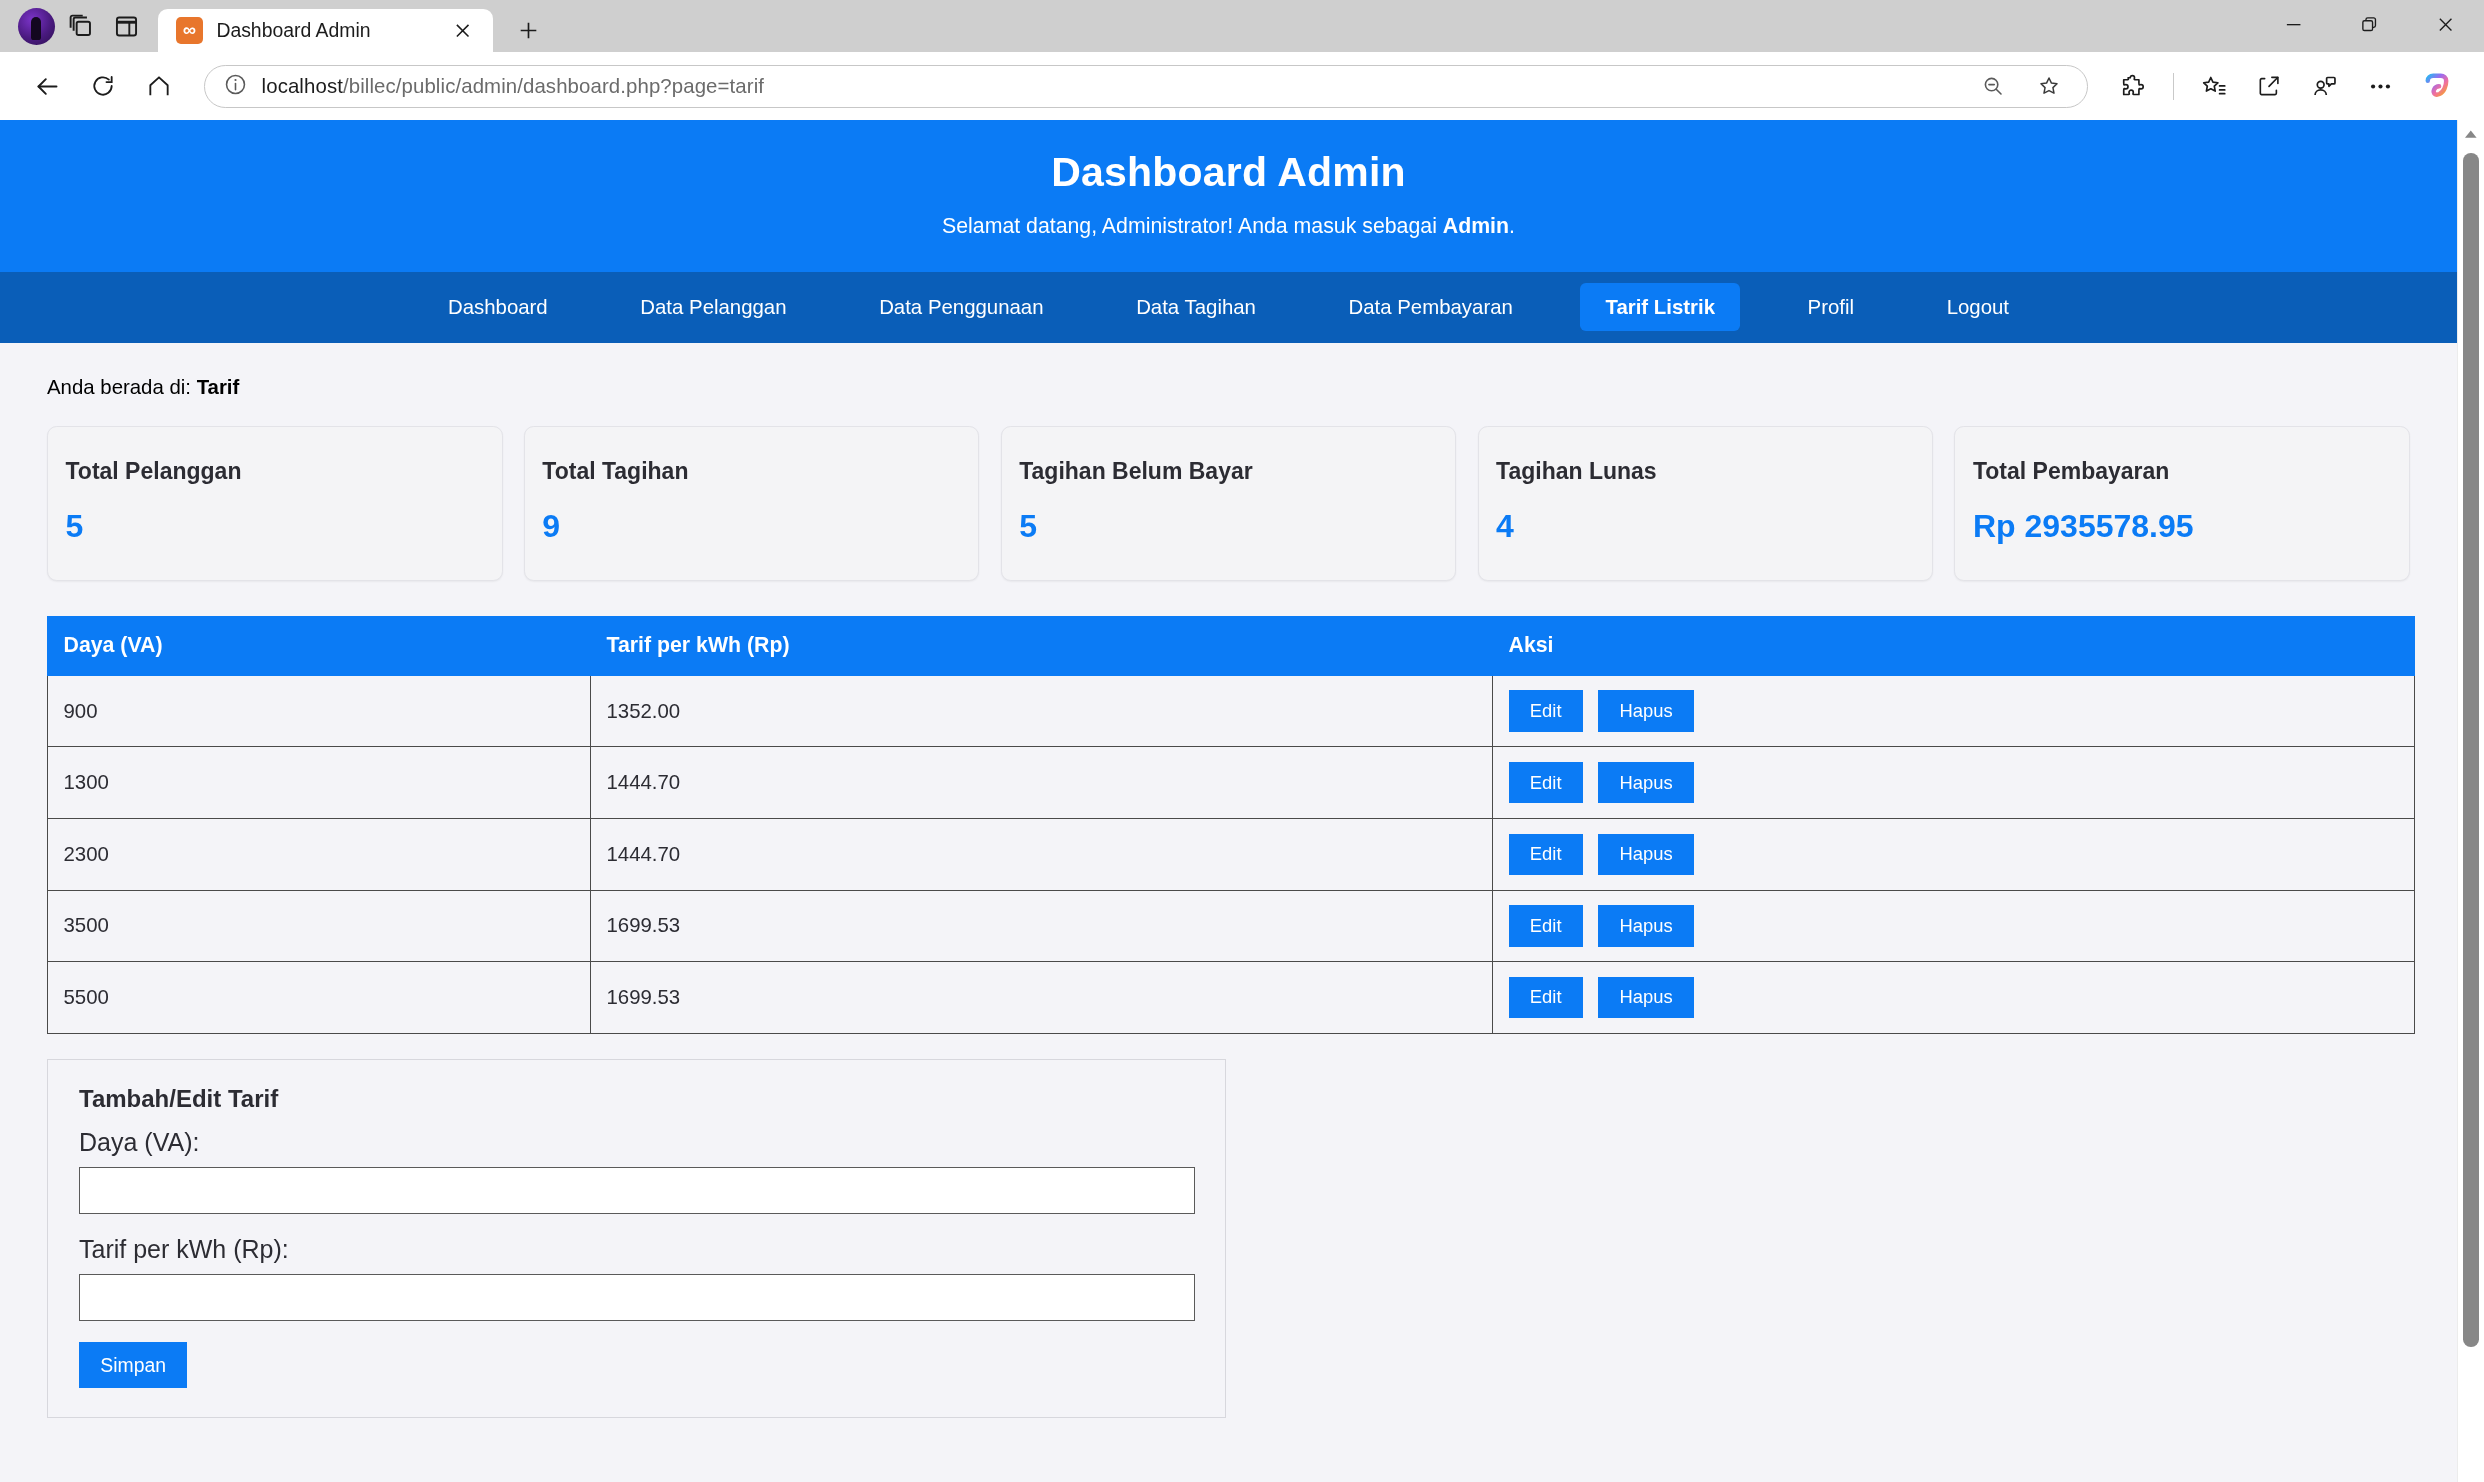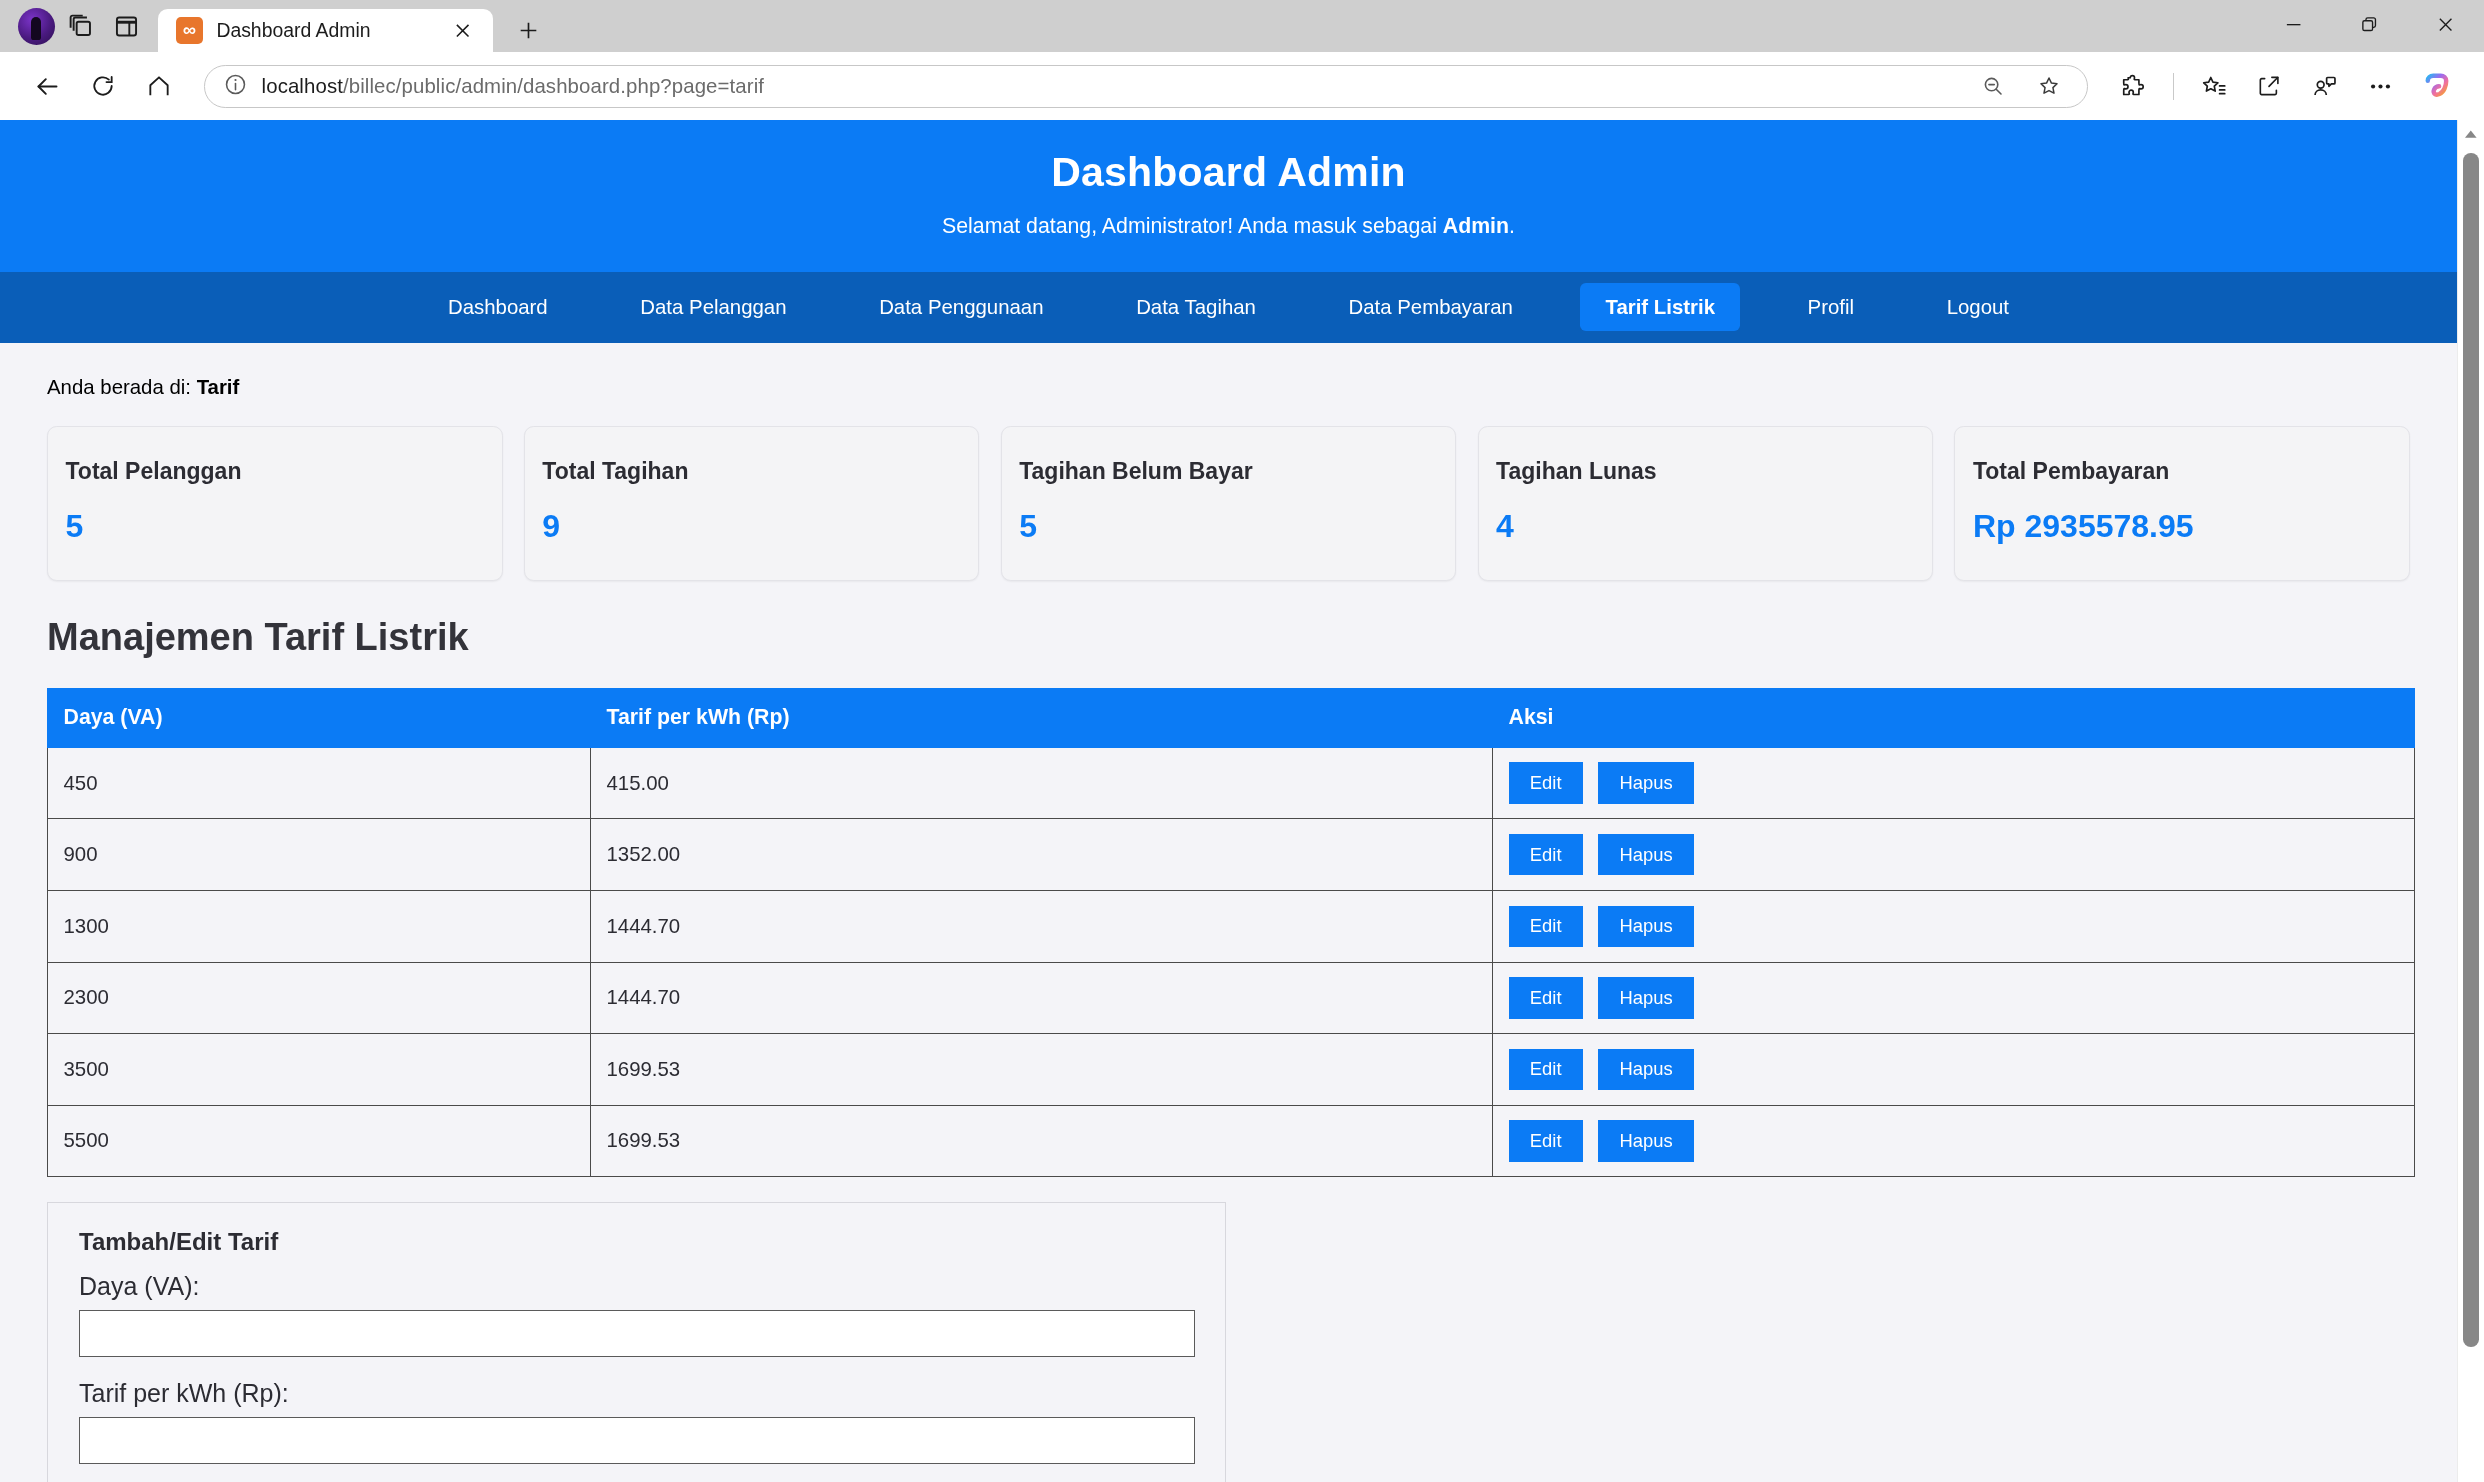--- a/index.html
+++ b/index.html
@@ -308,39 +308,30 @@
           <div class="card">
             <div class="card-title">Tagihan Lunas</div>
             <div class="card-value">4</div>
           </div>
           <div class="card">
             <div class="card-title">Total Pembayaran</div>
             <div class="card-value">Rp 2935578.95</div>
           </div>
         </div>
 
-        <h2 class="page-title">Manajemen Tarif Listrik</h2>
 
         <table class="tarif">
           <thead>
             <tr>
               <th class="col-daya">Daya (VA)</th>
               <th class="col-tarif">Tarif per kWh (Rp)</th>
               <th class="col-aksi">Aksi</th>
             </tr>
           </thead>
           <tbody>
-            <tr>
-              <td>450</td>
-              <td>415.00</td>
-              <td>
-                <button class="act-btn">Edit</button>
-                <button class="act-btn">Hapus</button>
-              </td>
-            </tr>
             <tr>
               <td>900</td>
               <td>1352.00</td>
               <td>
                 <button class="act-btn">Edit</button>
                 <button class="act-btn">Hapus</button>
               </td>
             </tr>
             <tr>
               <td>1300</td>

